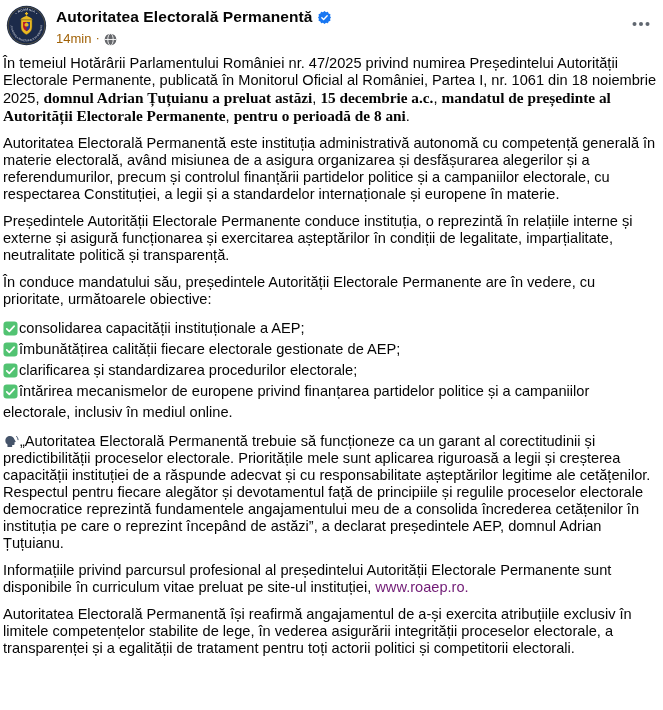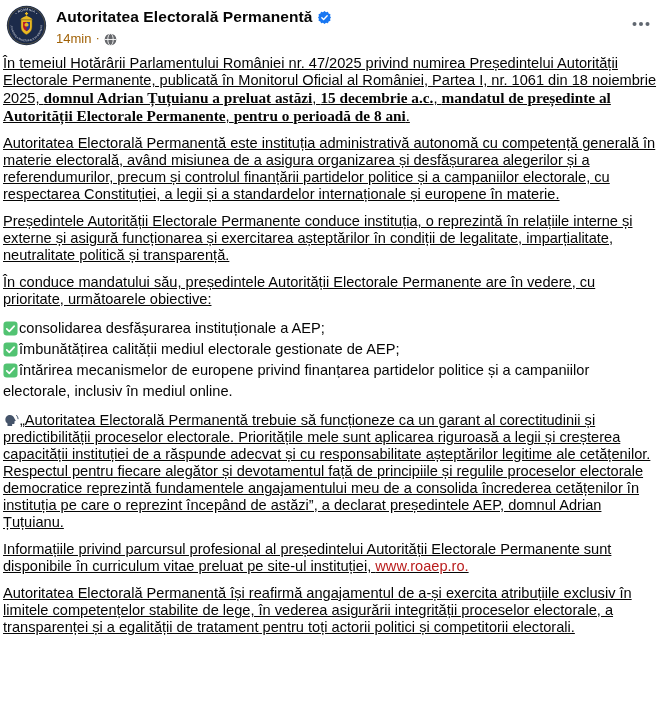--- a/index.html
+++ b/index.html
@@ -13,27 +13,27 @@
   .avatar svg{display:block;}
   .header-info{margin-left:9px;padding-top:3px;}
   .page-name-row{display:flex;align-items:center;gap:5px;}
   .page-name{font-size:15.5px;font-weight:700;color:#050505;letter-spacing:.1px;cursor:pointer;}
   .badge{display:inline-flex;align-items:center;margin-top:1px;}
   .meta-row{display:flex;align-items:center;gap:4px;color:#a16207;font-size:13px;margin-top:4px;cursor:pointer;}
   .meta-row .sep{margin:0 0 2px 0;}
   .globe{display:inline-flex;align-items:center;margin-top:1px;}
   .more-btn{position:absolute;top:14px;right:10px;width:24px;height:20px;display:flex;align-items:center;justify-content:center;cursor:pointer;border-radius:4px;}
   .post{padding:8px 6px 0 3px;font-size:14.6px;line-height:17px;color:#050505;}
-  .post p{margin:0 0 10px 0;text-decoration:underline;}
+  .post p{margin:0 0 10px 0;}
   .b{font-family:"Liberation Serif","DejaVu Serif",serif;font-weight:700;font-size:15.3px;}
   .checklist{margin:0 0 10px 0;}
   .check-line{line-height:21px;}
   .emoji{display:inline-block;}
   .emoji svg{vertical-align:-2.5px;margin-right:1px;}
-  a.link{color:#b91c1c;text-decoration:none;cursor:pointer;}
+  a.link{color:#701a75;text-decoration:none;cursor:pointer;}
 </style>
 </head>
 <body>
 
 <div class="header">
   <div class="avatar">
     <svg width="41" height="41" viewBox="0 0 48 48">
       <circle cx="24" cy="24" r="24" fill="#ffffff"></circle>
       <circle cx="24" cy="24" r="23" fill="#1C2B4A"></circle>
       <circle cx="24" cy="24" r="21.6" fill="none" stroke="#C9A227" stroke-width="0.5" opacity="0.7"></circle>
@@ -88,25 +88,29 @@
 
 <div class="post">
     <p><span>În temeiul Hotărârii Parlamentului României nr. 47/2025 privind numirea Președintelui Autorității Electorale Permanente, publicată în Monitorul Oficial al României, Partea I, nr. 1061 din 18 noiembrie 2025, </span><span class="b">domnul Adrian Țuțuianu a preluat astăzi</span><span>, </span><span class="b">15 decembrie a.c.</span><span>, </span><span class="b">mandatul de președinte al Autorității Electorale Permanente</span><span>, </span><span class="b">pentru o perioadă de 8 ani</span><span>.</span></p>
     <p><span>Autoritatea Electorală Permanentă este instituția administrativă autonomă cu competență generală în materie electorală, având misiunea de a asigura organizarea și desfășurarea alegerilor și a referendumurilor, precum și controlul finanțării partidelor politice și a campaniilor electorale, cu respectarea Constituției, a legii și a standardelor internaționale și europene în materie.</span></p>
     <p><span>Președintele Autorității Electorale Permanente conduce instituția, o reprezintă în relațiile interne și externe și asigură funcționarea și exercitarea așteptărilor în condiții de legalitate, imparțialitate, neutralitate politică și transparență.</span></p>
     <p><span>În conduce mandatului său, președintele Autorității Electorale Permanente are în vedere, cu prioritate, următoarele obiective:</span></p>
     <div class="checklist">
       <div class="check-line"><span class="emoji"><svg width="15" height="15" viewBox="0 0 16 16">
             <rect x="0.5" y="0.5" width="15" height="15" rx="3.5" fill="#52C372"></rect>
             <path d="M4 8.3l2.7 2.7 5.2-5.6" stroke="#fff" stroke-width="1.8" fill="none" stroke-linecap="round" stroke-linejoin="round"></path>
-          </svg></span><span>consolidarea desfășurarea instituționale a AEP;</span></div>
+          </svg></span><span>consolidarea capacității instituționale a AEP;</span></div>
       <div class="check-line"><span class="emoji"><svg width="15" height="15" viewBox="0 0 16 16">
             <rect x="0.5" y="0.5" width="15" height="15" rx="3.5" fill="#52C372"></rect>
             <path d="M4 8.3l2.7 2.7 5.2-5.6" stroke="#fff" stroke-width="1.8" fill="none" stroke-linecap="round" stroke-linejoin="round"></path>
-          </svg></span><span>îmbunătățirea calității mediul electorale gestionate de AEP;</span></div>
+          </svg></span><span>îmbunătățirea calității fiecare electorale gestionate de AEP;</span></div>
+      <div class="check-line"><span class="emoji"><svg width="15" height="15" viewBox="0 0 16 16">
+            <rect x="0.5" y="0.5" width="15" height="15" rx="3.5" fill="#52C372"></rect>
+            <path d="M4 8.3l2.7 2.7 5.2-5.6" stroke="#fff" stroke-width="1.8" fill="none" stroke-linecap="round" stroke-linejoin="round"></path>
+          </svg></span><span>clarificarea și standardizarea procedurilor electorale;</span></div>
       <div class="check-line"><span class="emoji"><svg width="15" height="15" viewBox="0 0 16 16">
             <rect x="0.5" y="0.5" width="15" height="15" rx="3.5" fill="#52C372"></rect>
             <path d="M4 8.3l2.7 2.7 5.2-5.6" stroke="#fff" stroke-width="1.8" fill="none" stroke-linecap="round" stroke-linejoin="round"></path>
           </svg></span><span>întărirea mecanismelor de europene privind finanțarea partidelor politice și a campaniilor electorale, inclusiv în mediul online.</span></div>
     </div>
     <p><span class="emoji"><svg width="16" height="15" viewBox="0 0 18 17">
           <path fill="#45546A" d="M2.6 7.6c0-3.1 2.3-5.4 5.2-5.4 2.5 0 4.4 1.5 5 3.7l1.5 2.5c.16.27 0 .62-.3.68l-1 .2v2.1c0 .7-.55 1.2-1.2 1.2h-1.5v2.1H5v-2.8C3.5 11 2.6 9.5 2.6 7.6z"></path>
           <path d="M15.2 2.6c1 1 1.7 2.4 1.8 3.9" stroke="#45546A" stroke-width="1.1" fill="none" stroke-linecap="round"></path>
         </svg></span><span>„Autoritatea Electorală Permanentă trebuie să funcționeze ca un garant al corectitudinii și predictibilității proceselor electorale. Prioritățile mele sunt aplicarea riguroasă a legii și creșterea capacității instituției de a răspunde adecvat și cu responsabilitate așteptărilor legitime ale cetățenilor. Respectul pentru fiecare alegător și devotamentul față de principiile și regulile proceselor electorale democratice reprezintă fundamentele angajamentului meu de a consolida încrederea cetățenilor în instituția pe care o reprezint începând de astăzi”, a declarat președintele AEP, domnul Adrian Țuțuianu.</span></p>
     <p><span>Informațiile privind parcursul profesional al președintelui Autorității Electorale Permanente sunt disponibile în curriculum vitae preluat pe site-ul instituției, </span><a href="#" class="link">www.roaep.ro.</a></p>

